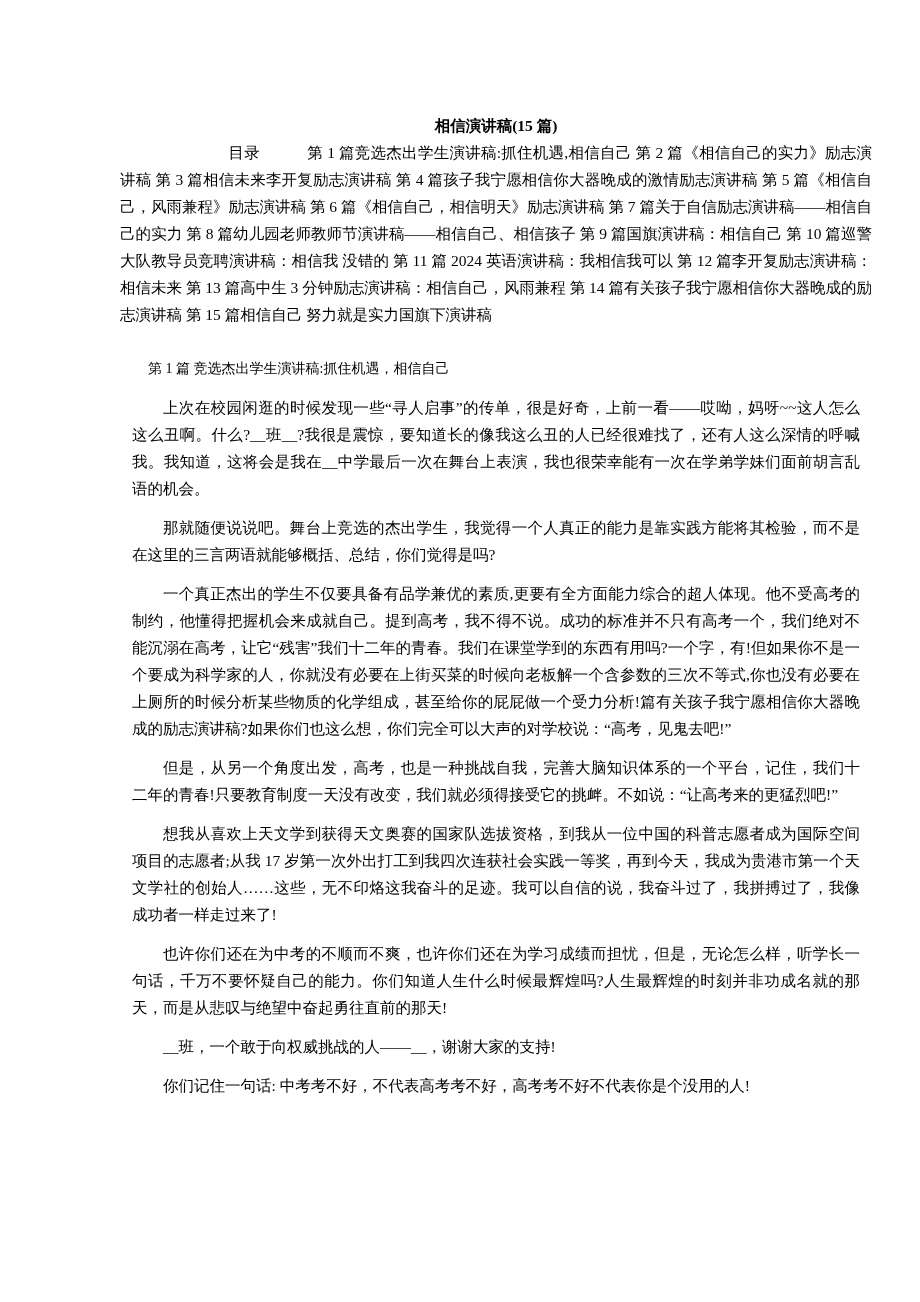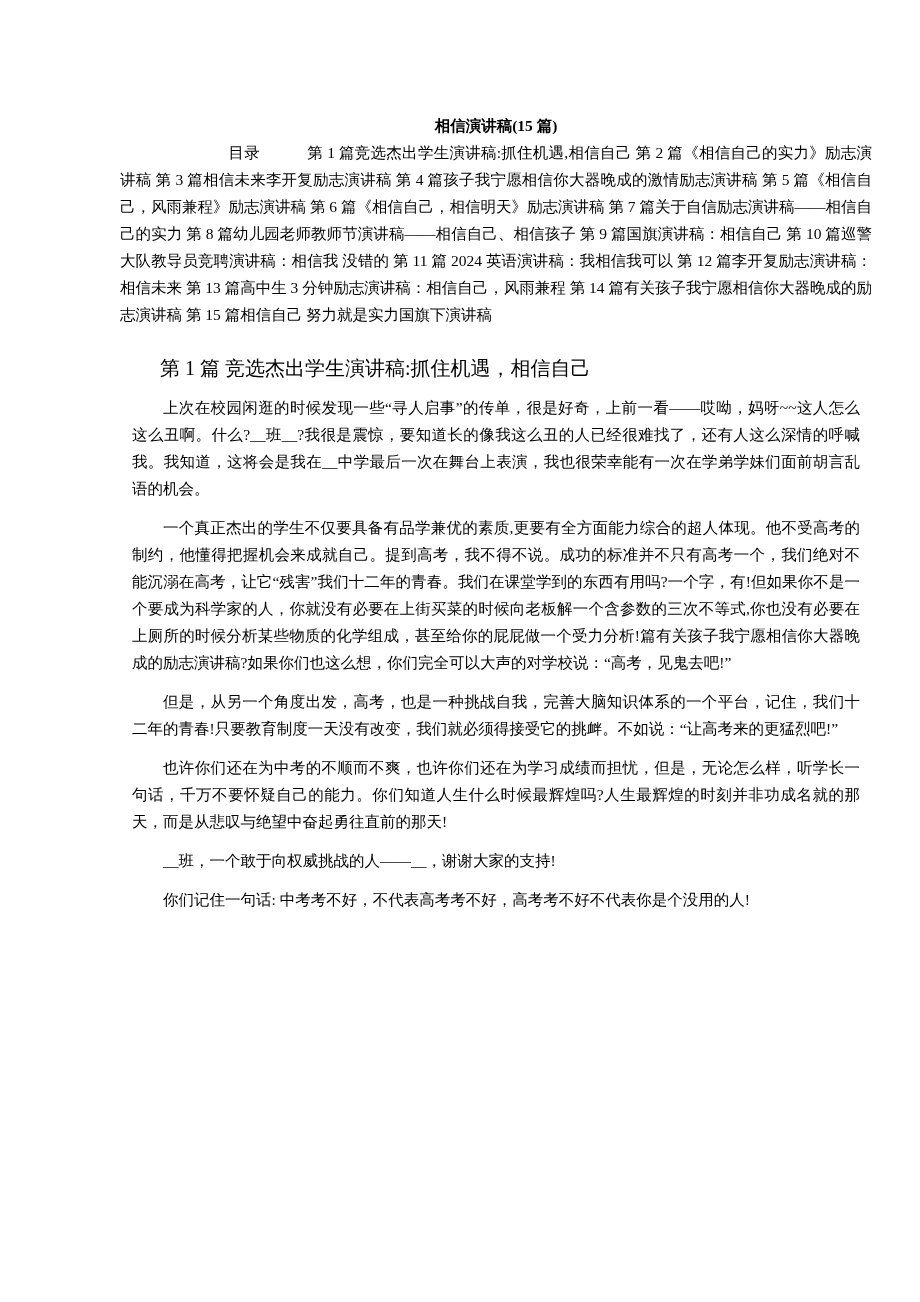--- a/index.html
+++ b/index.html
@@ -31,38 +31,40 @@
     text-indent: 7em;
     word-break: break-all;
   }
   .blank-line {
     height: 27px;
   }
   .section-heading {
     margin: 0;
     text-indent: 2em;
     font-weight: normal;
-    font-size: 20px;
+    font-size: 14px;
     text-align: justify;
     word-break: break-all;
   }
   .body-para {
     margin: 12px;
     text-indent: 2em;
     text-align: justify;
     word-break: break-all;
   }
 </style>
 </head>
 <body>
 
 <div class="page">
   <p class="doc-title">相信演讲稿(15 篇)</p>
   <p class="toc-para">目录　　　第 1 篇竞选杰出学生演讲稿:抓住机遇,相信自己 第 2 篇《相信自己的实力》励志演讲稿 第 3 篇相信未来李开复励志演讲稿 第 4 篇孩子我宁愿相信你大器晚成的激情励志演讲稿 第 5 篇《相信自己，风雨兼程》励志演讲稿 第 6 篇《相信自己，相信明天》励志演讲稿 第 7 篇关于自信励志演讲稿——相信自己的实力 第 8 篇幼儿园老师教师节演讲稿——相信自己、相信孩子 第 9 篇国旗演讲稿：相信自己 第 10 篇巡警大队教导员竞聘演讲稿：相信我 没错的 第 11 篇 2024 英语演讲稿：我相信我可以 第 12 篇李开复励志演讲稿：相信未来 第 13 篇高中生 3 分钟励志演讲稿：相信自己，风雨兼程 第 14 篇有关孩子我宁愿相信你大器晚成的励志演讲稿 第 15 篇相信自己 努力就是实力国旗下演讲稿</p>
   <div class="blank-line"></div>
   <p class="section-heading">第 1 篇 竞选杰出学生演讲稿:抓住机遇，相信自己</p>
   <p class="body-para">上次在校园闲逛的时候发现一些“寻人启事”的传单，很是好奇，上前一看——哎呦，妈呀~~这人怎么这么丑啊。什么?__班__?我很是震惊，要知道长的像我这么丑的人已经很难找了，还有人这么深情的呼喊我。我知道，这将会是我在__中学最后一次在舞台上表演，我也很荣幸能有一次在学弟学妹们面前胡言乱语的机会。</p>
+  <p class="body-para">那就随便说说吧。舞台上竞选的杰出学生，我觉得一个人真正的能力是靠实践方能将其检验，而不是在这里的三言两语就能够概括、总结，你们觉得是吗?</p>
   <p class="body-para">一个真正杰出的学生不仅要具备有品学兼优的素质,更要有全方面能力综合的超人体现。他不受高考的制约，他懂得把握机会来成就自己。提到高考，我不得不说。成功的标准并不只有高考一个，我们绝对不能沉溺在高考，让它“残害”我们十二年的青春。我们在课堂学到的东西有用吗?一个字，有!但如果你不是一个要成为科学家的人，你就没有必要在上街买菜的时候向老板解一个含参数的三次不等式,你也没有必要在上厕所的时候分析某些物质的化学组成，甚至给你的屁屁做一个受力分析!篇有关孩子我宁愿相信你大器晚成的励志演讲稿?如果你们也这么想，你们完全可以大声的对学校说：“高考，见鬼去吧!”</p>
   <p class="body-para">但是，从另一个角度出发，高考，也是一种挑战自我，完善大脑知识体系的一个平台，记住，我们十二年的青春!只要教育制度一天没有改变，我们就必须得接受它的挑衅。不如说：“让高考来的更猛烈吧!”</p>
+  <p class="body-para">想我从喜欢上天文学到获得天文奥赛的国家队选拔资格，到我从一位中国的科普志愿者成为国际空间项目的志愿者;从我 17 岁第一次外出打工到我四次连获社会实践一等奖，再到今天，我成为贵港市第一个天文学社的创始人……这些，无不印烙这我奋斗的足迹。我可以自信的说，我奋斗过了，我拼搏过了，我像成功者一样走过来了!</p>
   <p class="body-para">也许你们还在为中考的不顺而不爽，也许你们还在为学习成绩而担忧，但是，无论怎么样，听学长一句话，千万不要怀疑自己的能力。你们知道人生什么时候最辉煌吗?人生最辉煌的时刻并非功成名就的那天，而是从悲叹与绝望中奋起勇往直前的那天!</p>
   <p class="body-para">__班，一个敢于向权威挑战的人——__，谢谢大家的支持!</p>
   <p class="body-para">你们记住一句话: 中考考不好，不代表高考考不好，高考考不好不代表你是个没用的人!</p>
 </div>
 
 </body></html>

